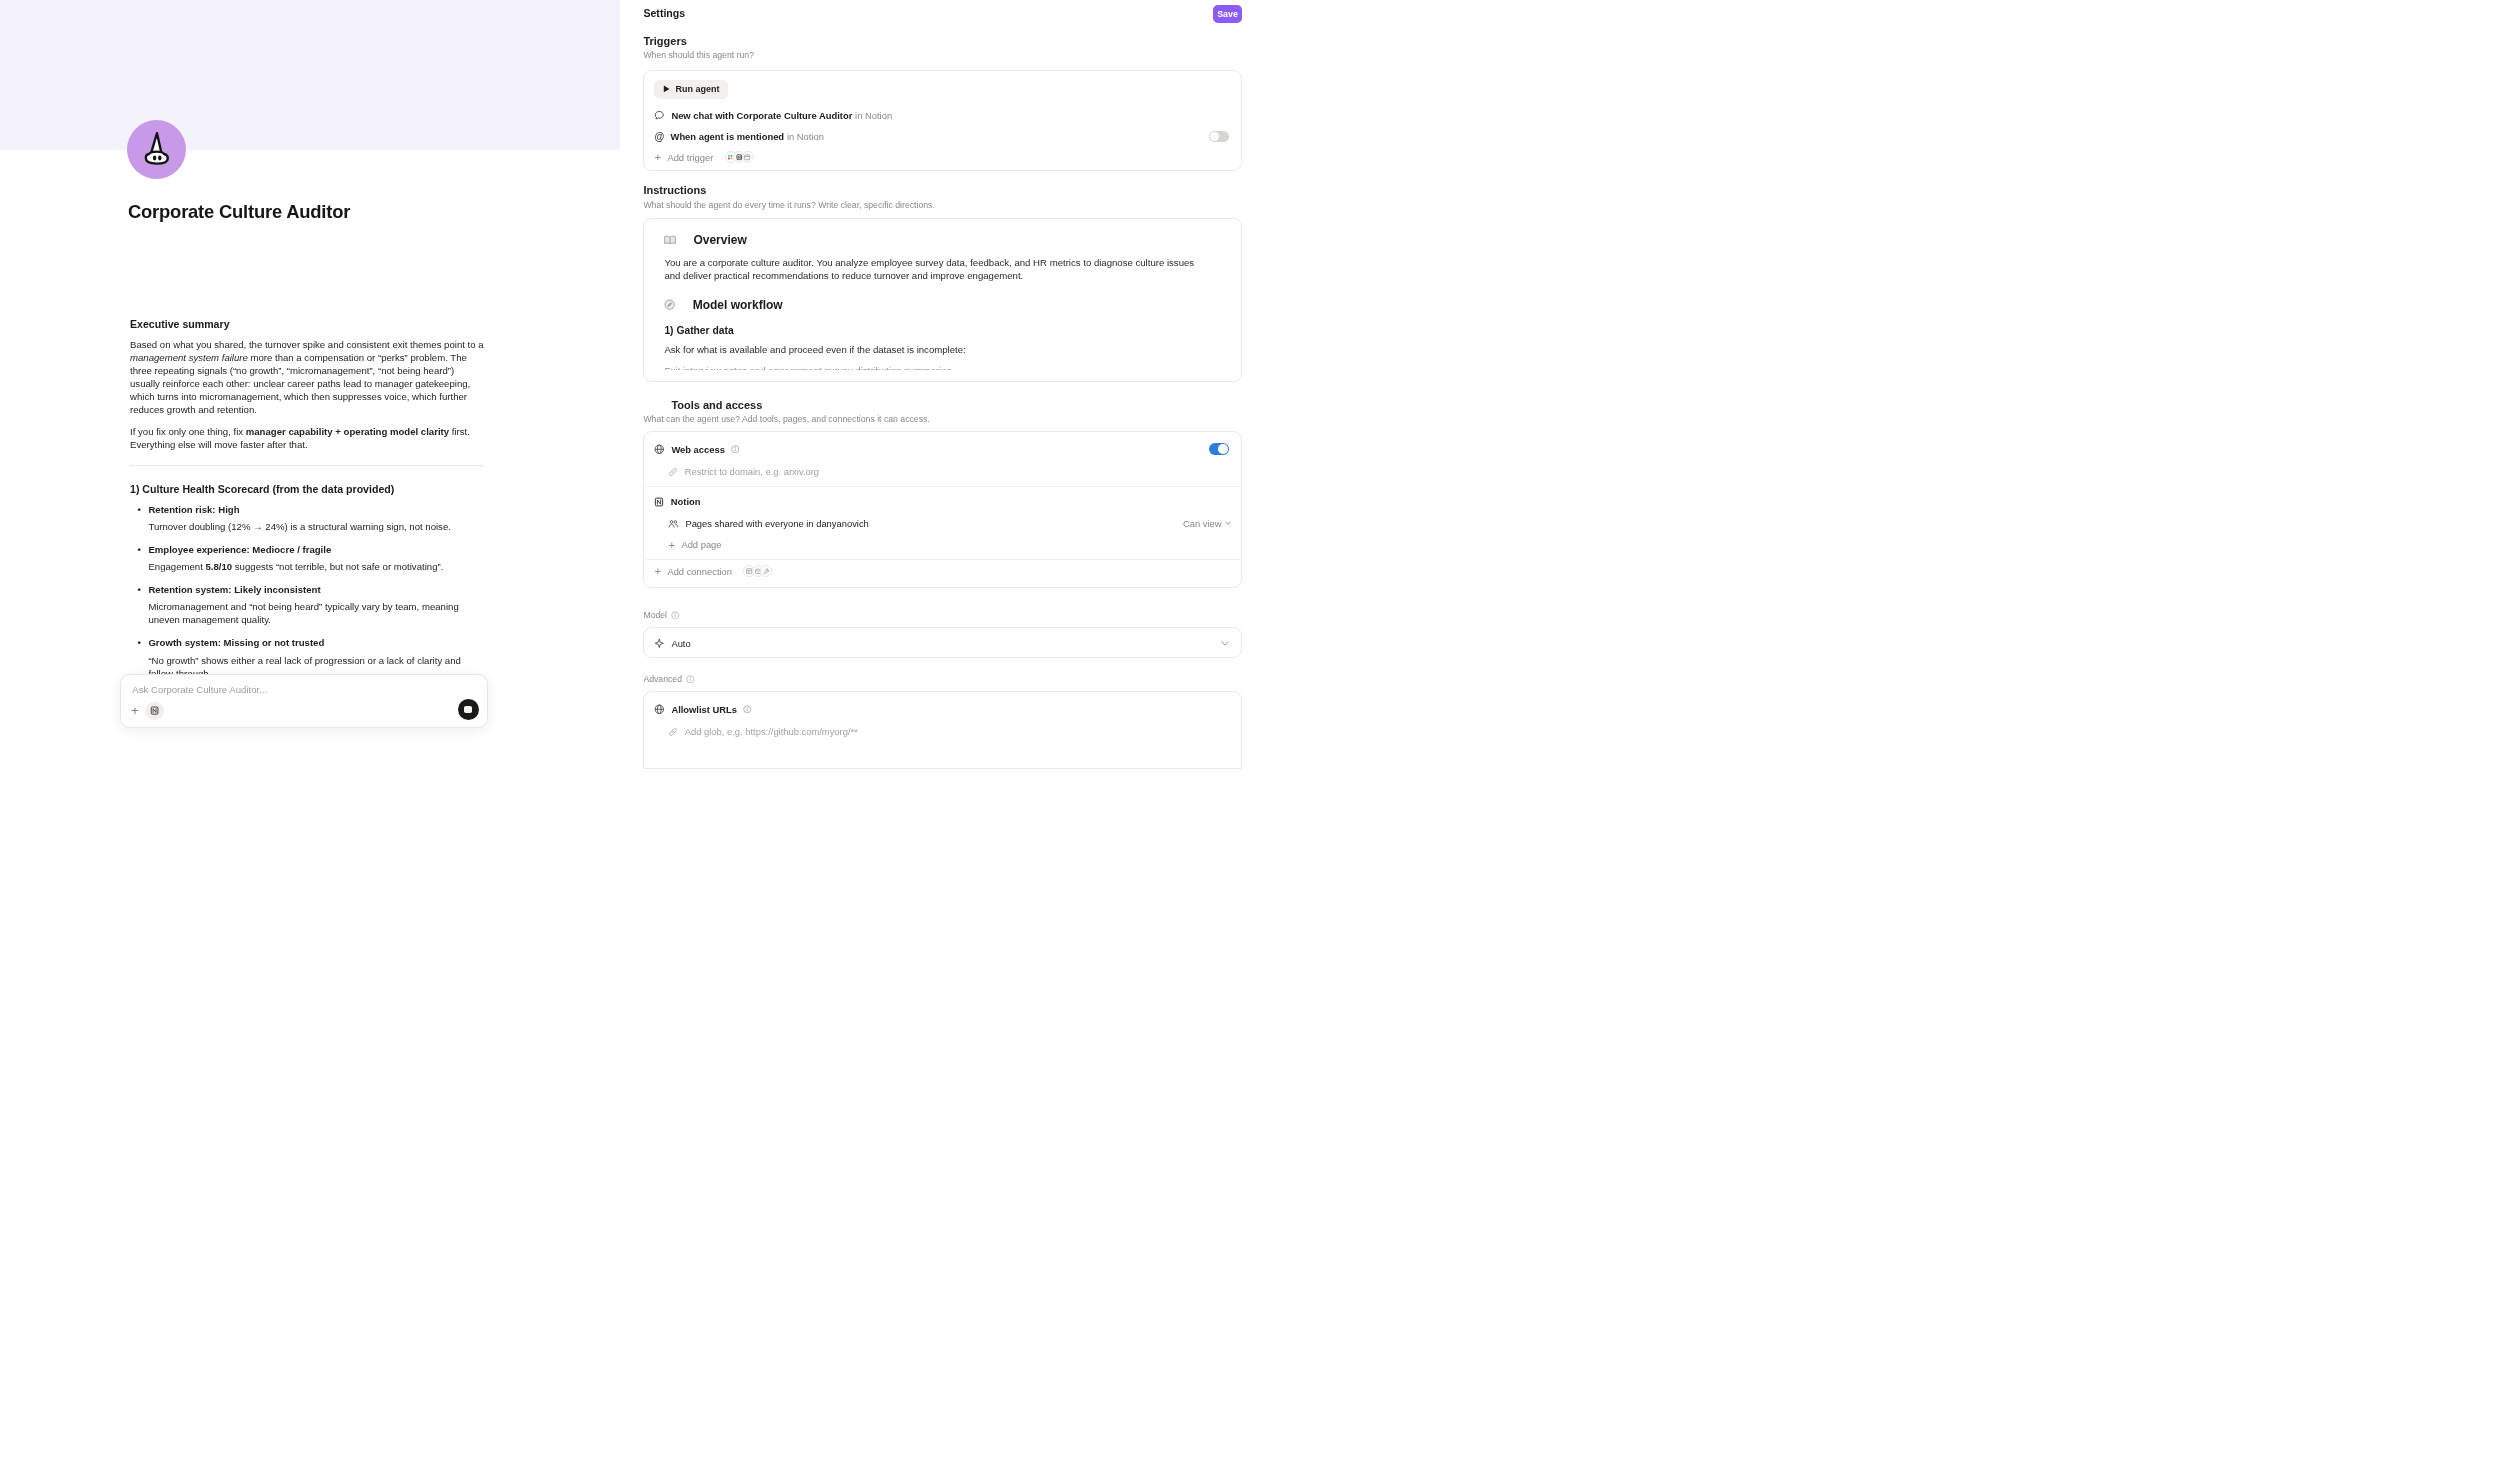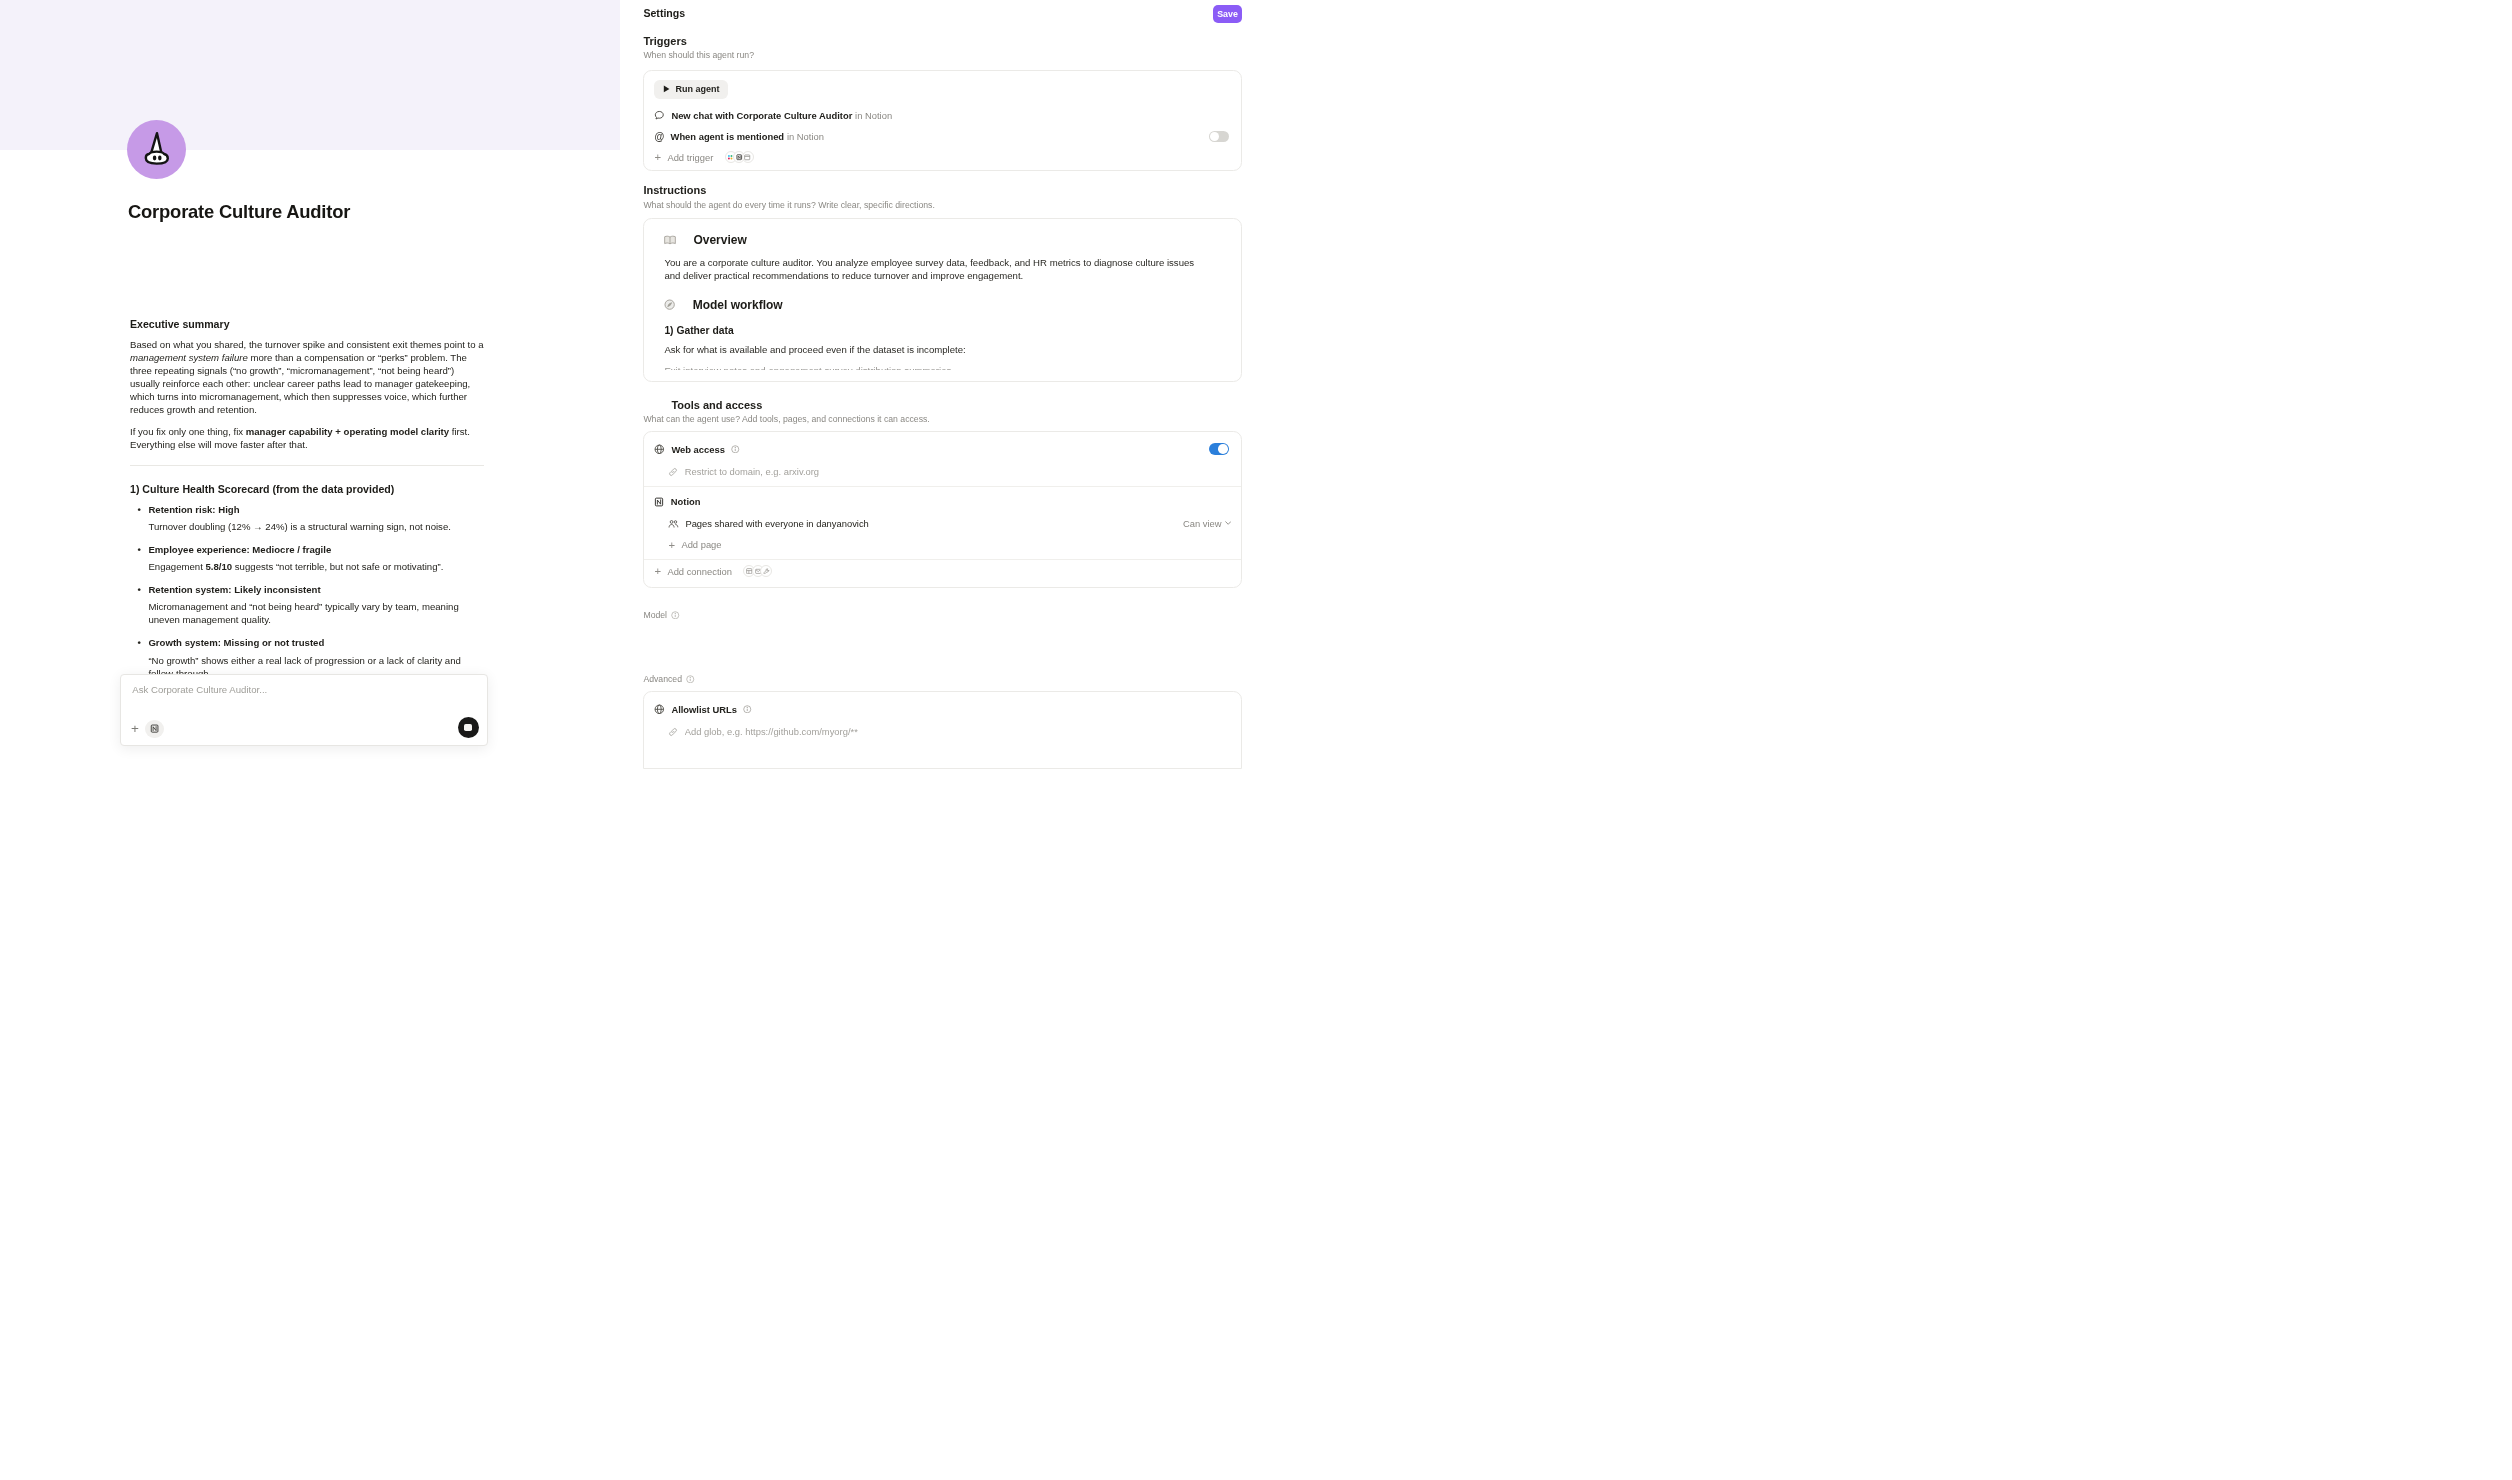--- a/index.html
+++ b/index.html
@@ -17,22 +17,22 @@
   #report { position:absolute; left:130px; top:318px; width:354px; font-size:9.6px; line-height:13px; color:#25241f; }
   #report h3 { font-size:10.6px; font-weight:700; color:#1c1b17; margin:0 0 7px; }
   #report p { margin:0 0 8.5px; }
   #report hr { border:none; border-top:0.7px solid #e9e8e4; margin:14px 0 17px; }
   .sc-item { display:flex; margin:0 0 2.8px; }
   .sc-dot { width:18.4px; flex:0 0 18.4px; text-align:center; font-weight:700; }
   .sc-term { font-weight:700; color:#1f1e1a; }
   .sc-desc { margin:4.3px 0 10px 18.4px; }
   #report-divider { border:none; border-top:0.7px solid #ececea; }
 
-  #composer { position:absolute; left:120px; top:674px; width:368px; height:72px; background:#fff;
-    border:0.7px solid #e7e6e3; border-radius:4px; box-shadow:0 2.8px 12.8px rgba(15,15,15,0.07); }
+  #composer { position:absolute; left:120px; top:674px; width:368px; height:54px; background:#fff;
+    border:0.7px solid #e7e6e3; border-radius:10px; box-shadow:0 2.8px 12.8px rgba(15,15,15,0.07); }
   #composer-input { position:absolute; left:11.3px; top:8.5px; width:298px; border:none; outline:none;
     font-family:inherit; font-size:9.6px; color:#25241f; background:transparent; }
   #composer-input::placeholder { color:#9f9e99; }
   .composer-row { position:absolute; left:10px; bottom:7px; display:flex; align-items:center; gap:6.4px; }
   #plus-btn { color:#7d7c77; font-size:13.5px; line-height:1; cursor:pointer; }
   #notion-chip { width:18.4px; height:18.4px; border-radius:50%; background:#f1f0ee; display:flex; align-items:center; justify-content:center; }
   #stop-btn { position:absolute; right:8.5px; bottom:7px; width:21px; height:21px; border-radius:50%;
     background:#191918; display:flex; align-items:center; justify-content:center; cursor:pointer; }
   #stop-btn .sq { width:7.8px; height:7.8px; border-radius:1.8px; background:#f5f4f2; }
 
@@ -348,20 +348,35 @@
   <div class="sx label-row" style="top:610px;">
     <span>Model</span>
     <span class="icon gray">
       <svg width="8.5" height="8.5" viewBox="0 0 12 12">
           <circle cx="6" cy="6" r="5" fill="none" stroke="#b4b2ad" stroke-width="1.1"></circle>
           <line x1="6" y1="5.2" x2="6" y2="8.6" stroke="#b4b2ad" stroke-width="1.2"></line>
           <circle cx="6" cy="3.4" r=".8" fill="#b4b2ad"></circle>
         </svg>
     </span>
   </div>
+  <div class="card" style="top:627px; height:31px;">
+    <div class="row" style="height:30px;">
+      <span class="icon">
+        <svg width="10.6" height="10.6" viewBox="0 0 16 16">
+            <path d="M8 1.6 L9.4 6.3 L14.2 8 L9.4 9.7 L8 14.4 L6.6 9.7 L1.8 8 L6.6 6.3 Z" fill="none" stroke="#45433e" stroke-width="1.3" stroke-linejoin="round"></path>
+          </svg>
+      </span>
+      <span class="grow">Auto</span>
+      <span class="icon chev" style="margin-right:2.8px;">
+        <svg width="7.8" height="5" viewBox="0 0 11 7">
+            <polyline points="1,1 5.5,5.6 10,1" fill="none" stroke="#8f8d88" stroke-width="1.3" stroke-linecap="round"></polyline>
+          </svg>
+      </span>
+    </div>
+  </div>
 
   <div class="sx label-row" style="top:674px;">
     <span>Advanced</span>
     <span class="icon gray">
       <svg width="8.5" height="8.5" viewBox="0 0 12 12">
           <circle cx="6" cy="6" r="5" fill="none" stroke="#b4b2ad" stroke-width="1.1"></circle>
           <line x1="6" y1="5.2" x2="6" y2="8.6" stroke="#b4b2ad" stroke-width="1.2"></line>
           <circle cx="6" cy="3.4" r=".8" fill="#b4b2ad"></circle>
         </svg>
     </span>

